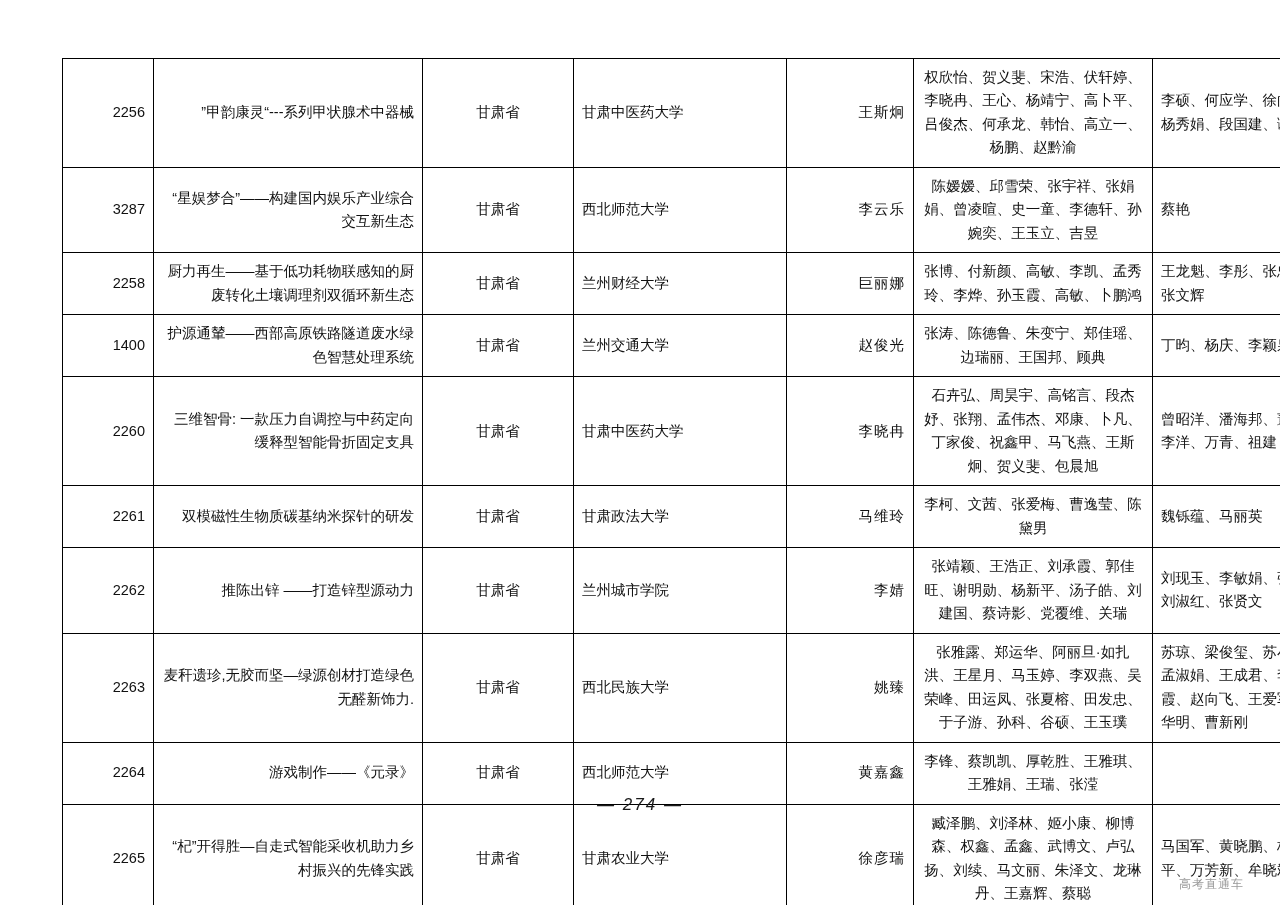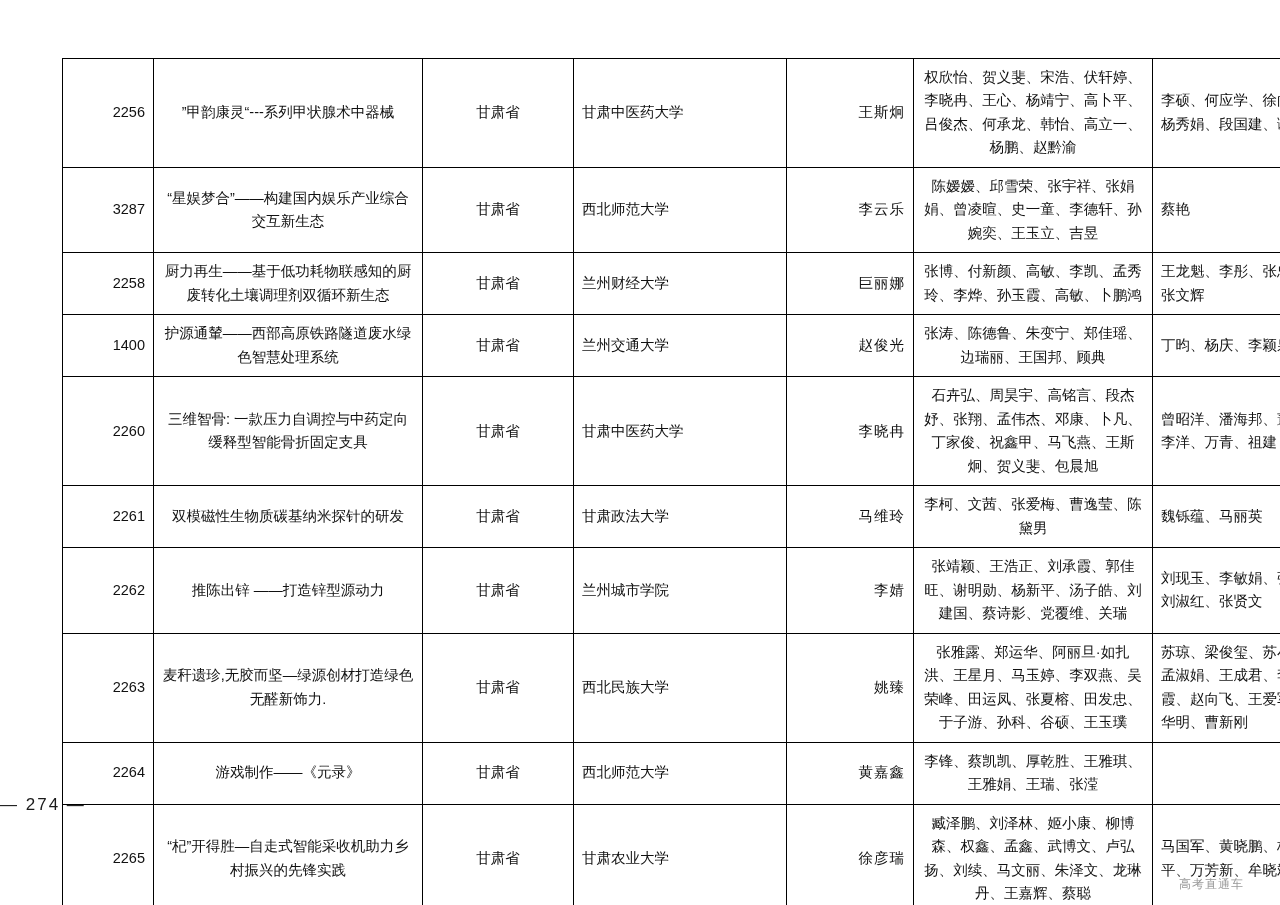--- a/index.html
+++ b/index.html
@@ -41,21 +41,21 @@
     color: #111111;
     word-break: break-all;
   }
   td.col-no {
     width: 74px;
     text-align: right;
     font-size: 15px;
   }
   td.col-title {
     width: 252px;
-    text-align: center;
+    text-align: right;
   }
   td.col-prov {
     width: 134px;
     text-align: center;
   }
   td.col-school {
     width: 196px;
     text-align: left;
   }
   td.col-leader {
@@ -69,24 +69,25 @@
   }
   td.col-teachers {
     width: 168px;
     text-align: left;
   }
   .page-number {
     position: absolute;
     top: 795px;
     left: 0;
     width: 1280px;
-    text-align: left;
+    text-align: center;
     font-size: 17px;
     color: #1a1a1a;
     letter-spacing: 2px;
+    font-style: italic;
   }
   .watermark {
     position: absolute;
     right: 36px;
     bottom: 12px;
     font-size: 12px;
     color: #9a9a9a;
     letter-spacing: 1px;
   }
 </style>

